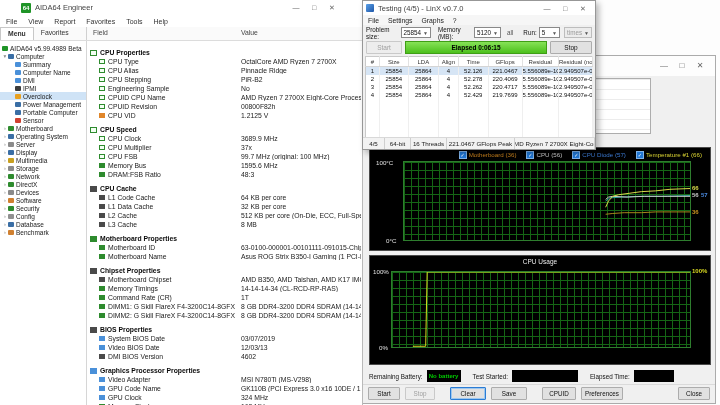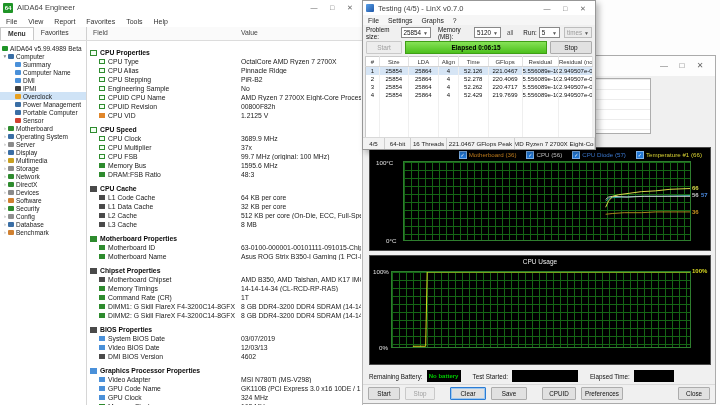--- a/index.html
+++ b/index.html
@@ -6,21 +6,21 @@
   #page{position:relative;width:720px;height:405px;overflow:hidden;background:#fdfdfd;
         font-family:"Liberation Sans",sans-serif;-webkit-font-smoothing:antialiased;cursor:default;}
   
   .titlebar{display:flex;align-items:center;gap:4px;background:#fff;}
   .wtitle{font-size:7.5px;color:#444;white-space:nowrap;}
   .caps{margin-left:auto;display:flex;align-items:center;}
   .cap{width:18px;text-align:center;font-size:7px;color:#666;line-height:13px;}
   
   #aida{position:absolute;left:0;top:0;width:362px;height:405px;background:#fff;
         border-right:1px solid #b9b9b9;z-index:2;}
-  #aida .titlebar{height:15px;padding:0 3px;}
+  #aida .titlebar{height:15px;padding:0 21px;}
   .aicon{width:10px;height:10px;background:#1f9427;color:#fff;font-size:6px;font-weight:bold;
          display:flex;align-items:center;justify-content:center;border-radius:1px;}
   .amenubar{height:12px;display:flex;align-items:center;gap:11px;padding-left:6px;
             font-size:7px;color:#333;background:#fff;}
   .aheader{height:13px;display:flex;border-bottom:1px solid #dcdcdc;background:#fafafa;}
   .atabs{width:86px;display:flex;border-right:1px solid #d0d0d0;}
   .atab{font-size:6.8px;color:#333;padding:2px 7px 0 7px;}
   .atab.active{background:#fff;border:1px solid #c8c8c8;border-bottom:none;font-weight:bold;}
   .colhead{flex:1;position:relative;font-size:6.8px;color:#444;padding-top:2px;}
   .colhead .f{margin-left:6px;}

